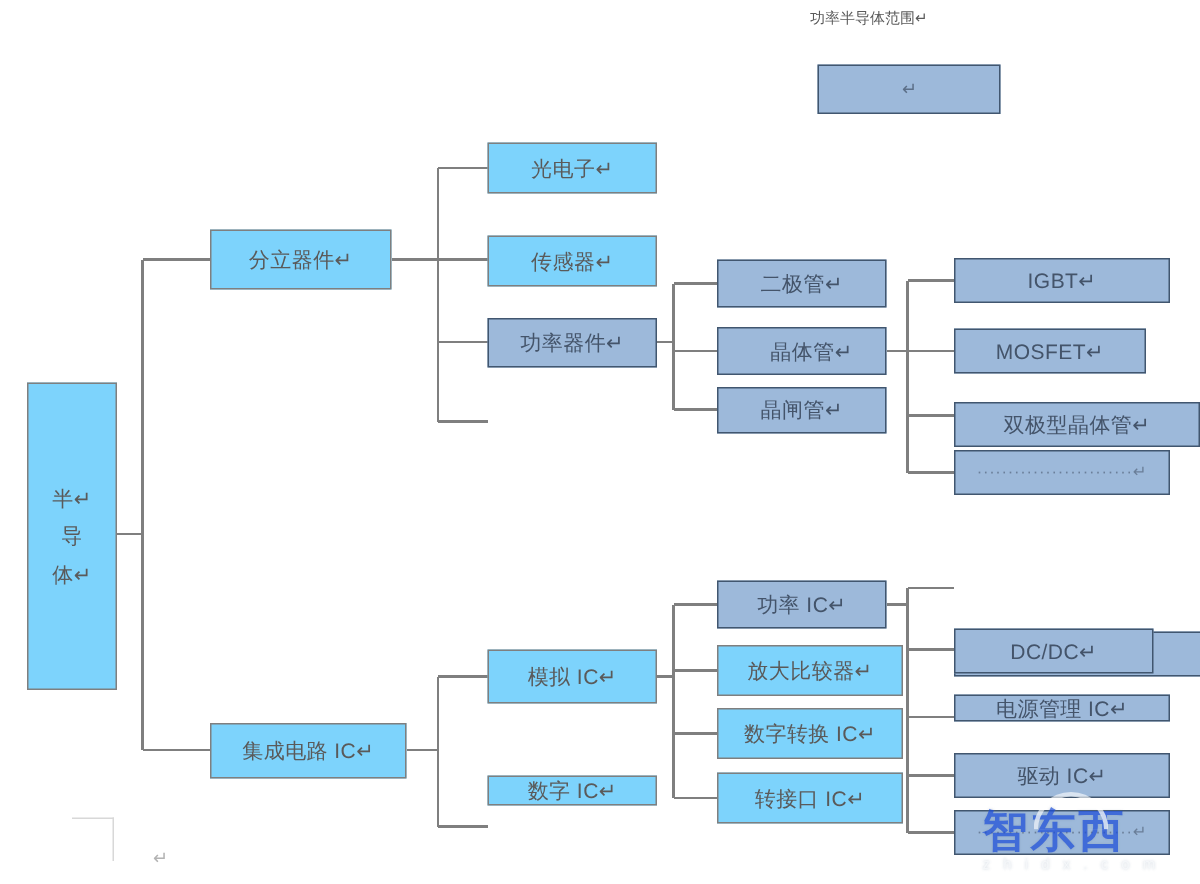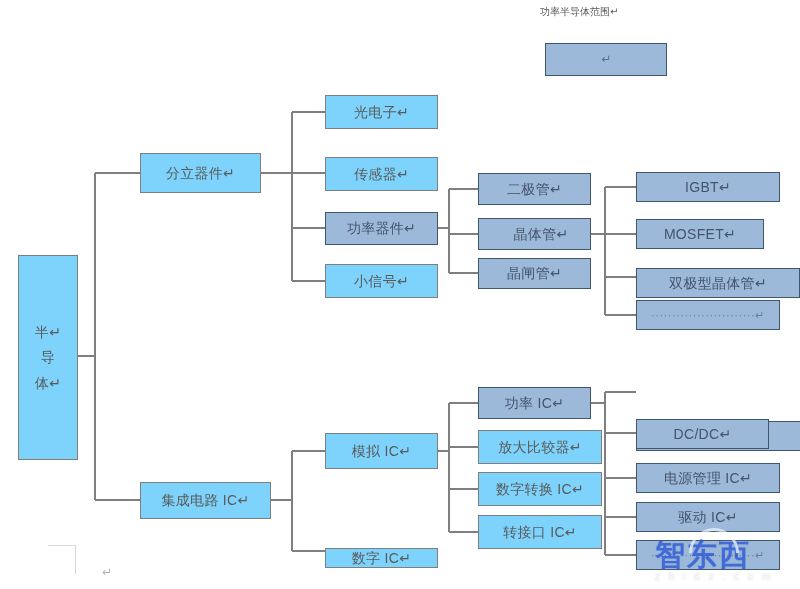--- a/index.html
+++ b/index.html
@@ -159,55 +159,54 @@
   <div class="node plain" style="left:140px;top:153px;width:121px;height:40px;">分立器件↵</div>
 
   <div class="node plain" style="left:140px;top:482px;width:131px;height:37px;">集成电路 IC↵</div>
 
   <div class="node plain" style="left:325px;top:95px;width:113px;height:34px;">光电子↵</div>
 
   <div class="node plain" style="left:325px;top:157px;width:113px;height:34px;">传感器↵</div>
 
   <div class="node hl" style="left:325px;top:212px;width:113px;height:33px;">功率器件↵</div>
 
-  <div class="node plain" style="left:325px;top:264px;width:113px;height:34px;">小信号↵</div>
 
   <div class="node hl" style="left:478px;top:173px;width:113px;height:32px;">二极管↵</div>
 
   <div class="node hl" style="left:478px;top:218px;width:113px;height:32px;padding-left:13px;">晶体管↵</div>
 
   <div class="node hl" style="left:478px;top:258px;width:113px;height:31px;">晶闸管↵</div>
 
   <div class="node hl" style="left:636px;top:172px;width:144px;height:30px;">IGBT↵</div>
 
   <div class="node hl" style="left:636px;top:219px;width:128px;height:30px;">MOSFET↵</div>
 
   <div class="node hl" style="left:636px;top:268px;width:164px;height:30px;">双极型晶体管↵</div>
 
   <div class="node hl dotsbox" style="left:636px;top:300px;width:144px;height:30px;">
     <span class="dots">·························↵</span>
   </div>
 
   <div class="node plain" style="left:325px;top:433px;width:113px;height:36px;">模拟 IC↵</div>
 
-  <div class="node plain" style="left:325px;top:548px;width:113px;height:20px;">数字 IC↵</div>
+  <div class="node plain" style="left:325px;top:517px;width:113px;height:20px;">数字 IC↵</div>
 
   <div class="node hl" style="left:478px;top:387px;width:113px;height:32px;">功率 IC↵</div>
 
   <div class="node plain" style="left:478px;top:430px;width:124px;height:34px;">放大比较器↵</div>
 
   <div class="node plain" style="left:478px;top:472px;width:124px;height:34px;">数字转换 IC↵</div>
 
   <div class="node plain" style="left:478px;top:515px;width:124px;height:34px;">转接口 IC↵</div>
 
   <div class="node hl" style="left:636px;top:377px;width:169px;height:30px;margin-top:44px;">AC/DC↵</div>
 
   <div class="node hl" style="left:636px;top:419px;width:133px;height:30px;">DC/DC↵</div>
 
-  <div class="node hl" style="left:636px;top:463px;width:144px;height:30px;">电源管理 IC↵</div>
+  <div class="node hl" style="left:636px;top:463px;width:144px;height:18px;">电源管理 IC↵</div>
 
   <div class="node hl" style="left:636px;top:502px;width:144px;height:30px;">驱动 IC↵</div>
 
   <div class="node hl dotsbox" style="left:636px;top:540px;width:144px;height:30px;">
     <span class="dots">·························↵</span>
   </div>
 
   <div id="corner-mark" style="left:48px;top:545px;width:27px;height:28px;"></div>
   <div id="page-pilcrow" style="left:102px;top:565px;">↵</div>
 

